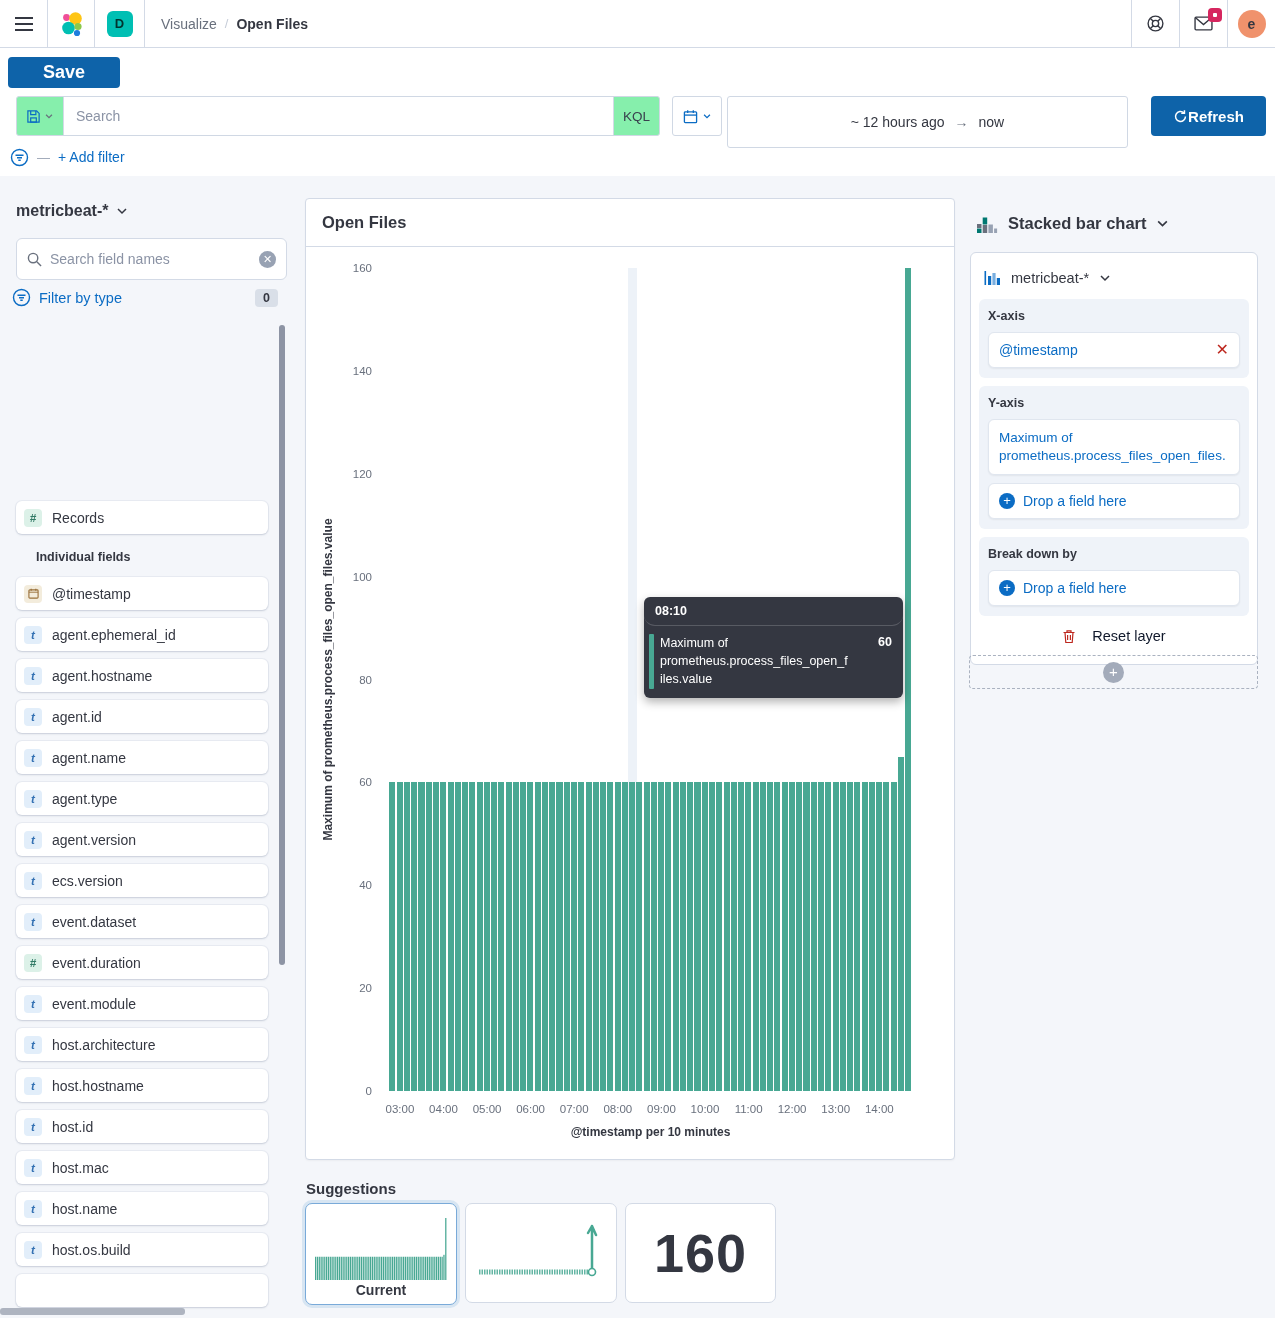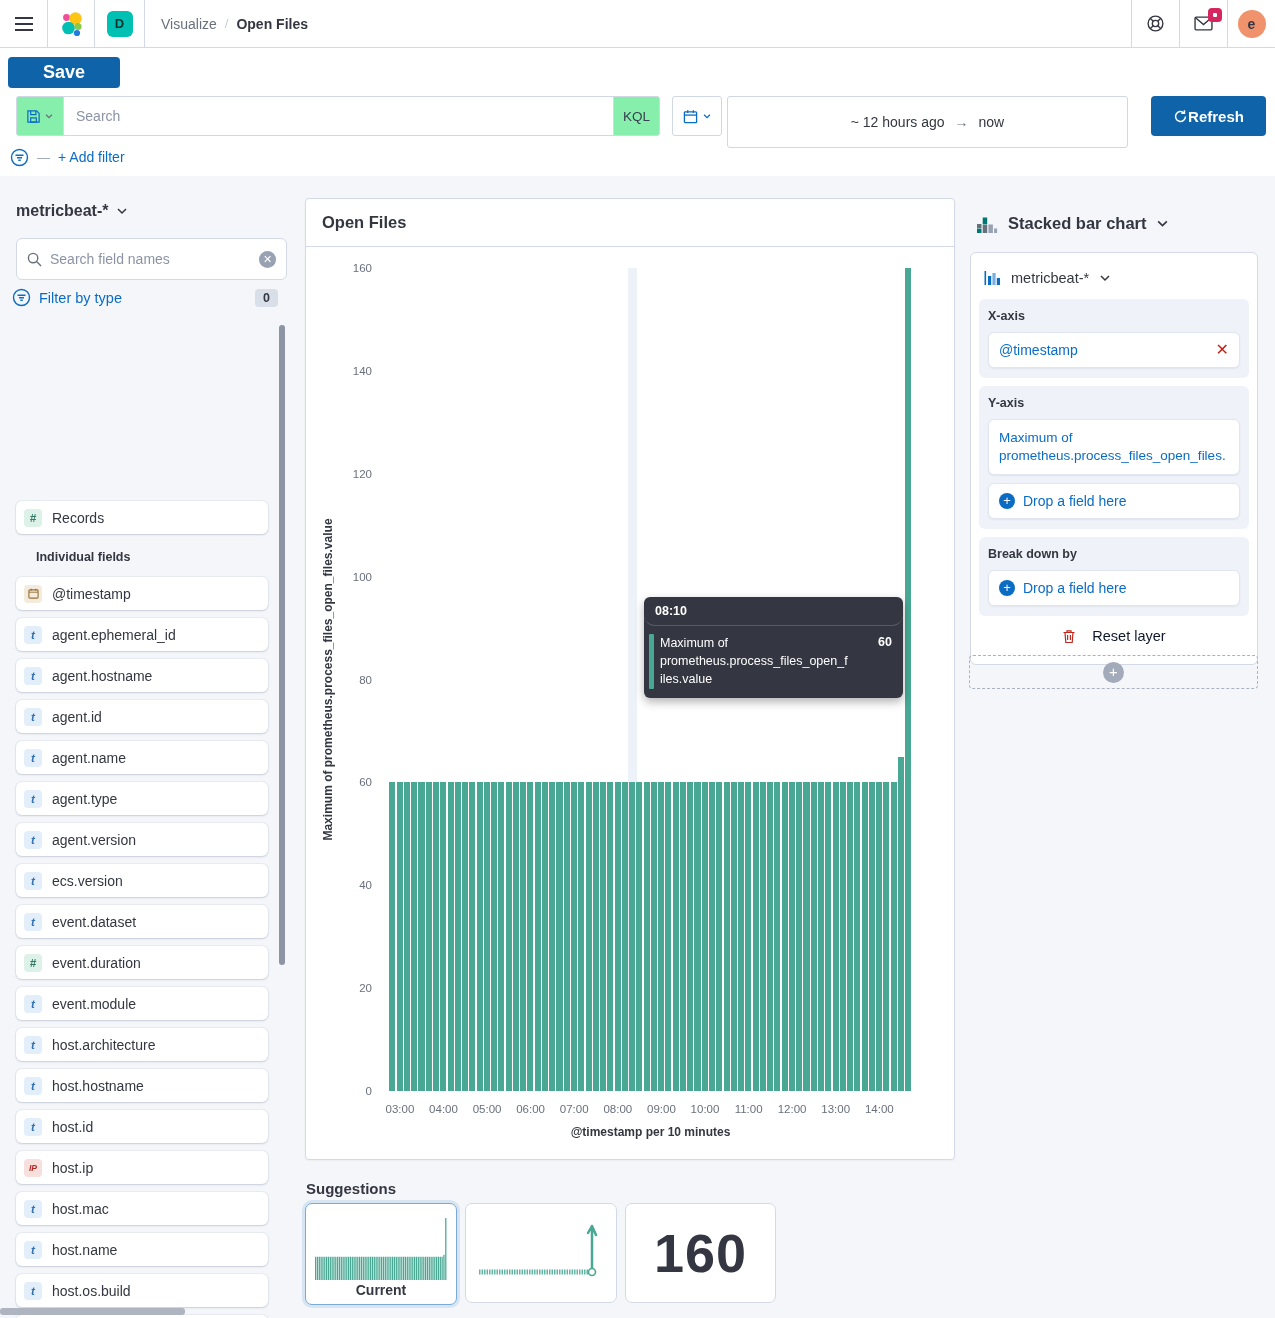--- a/index.html
+++ b/index.html
@@ -330,24 +330,20 @@
           <span class="ftoken ftoken-string">t</span>
           <span class="fname">host.architecture</span>
         </div>
         <div class="field-item">
           <span class="ftoken ftoken-string">t</span>
           <span class="fname">host.hostname</span>
         </div>
         <div class="field-item">
           <span class="ftoken ftoken-string">t</span>
           <span class="fname">host.id</span>
-        </div>
-        <div class="field-item">
-          <span class="ftoken ftoken-ip">IP</span>
-          <span class="fname">host.ip</span>
         </div>
         <div class="field-item">
           <span class="ftoken ftoken-string">t</span>
           <span class="fname">host.mac</span>
         </div>
         <div class="field-item">
           <span class="ftoken ftoken-string">t</span>
           <span class="fname">host.name</span>
         </div>
         <div class="field-item">

